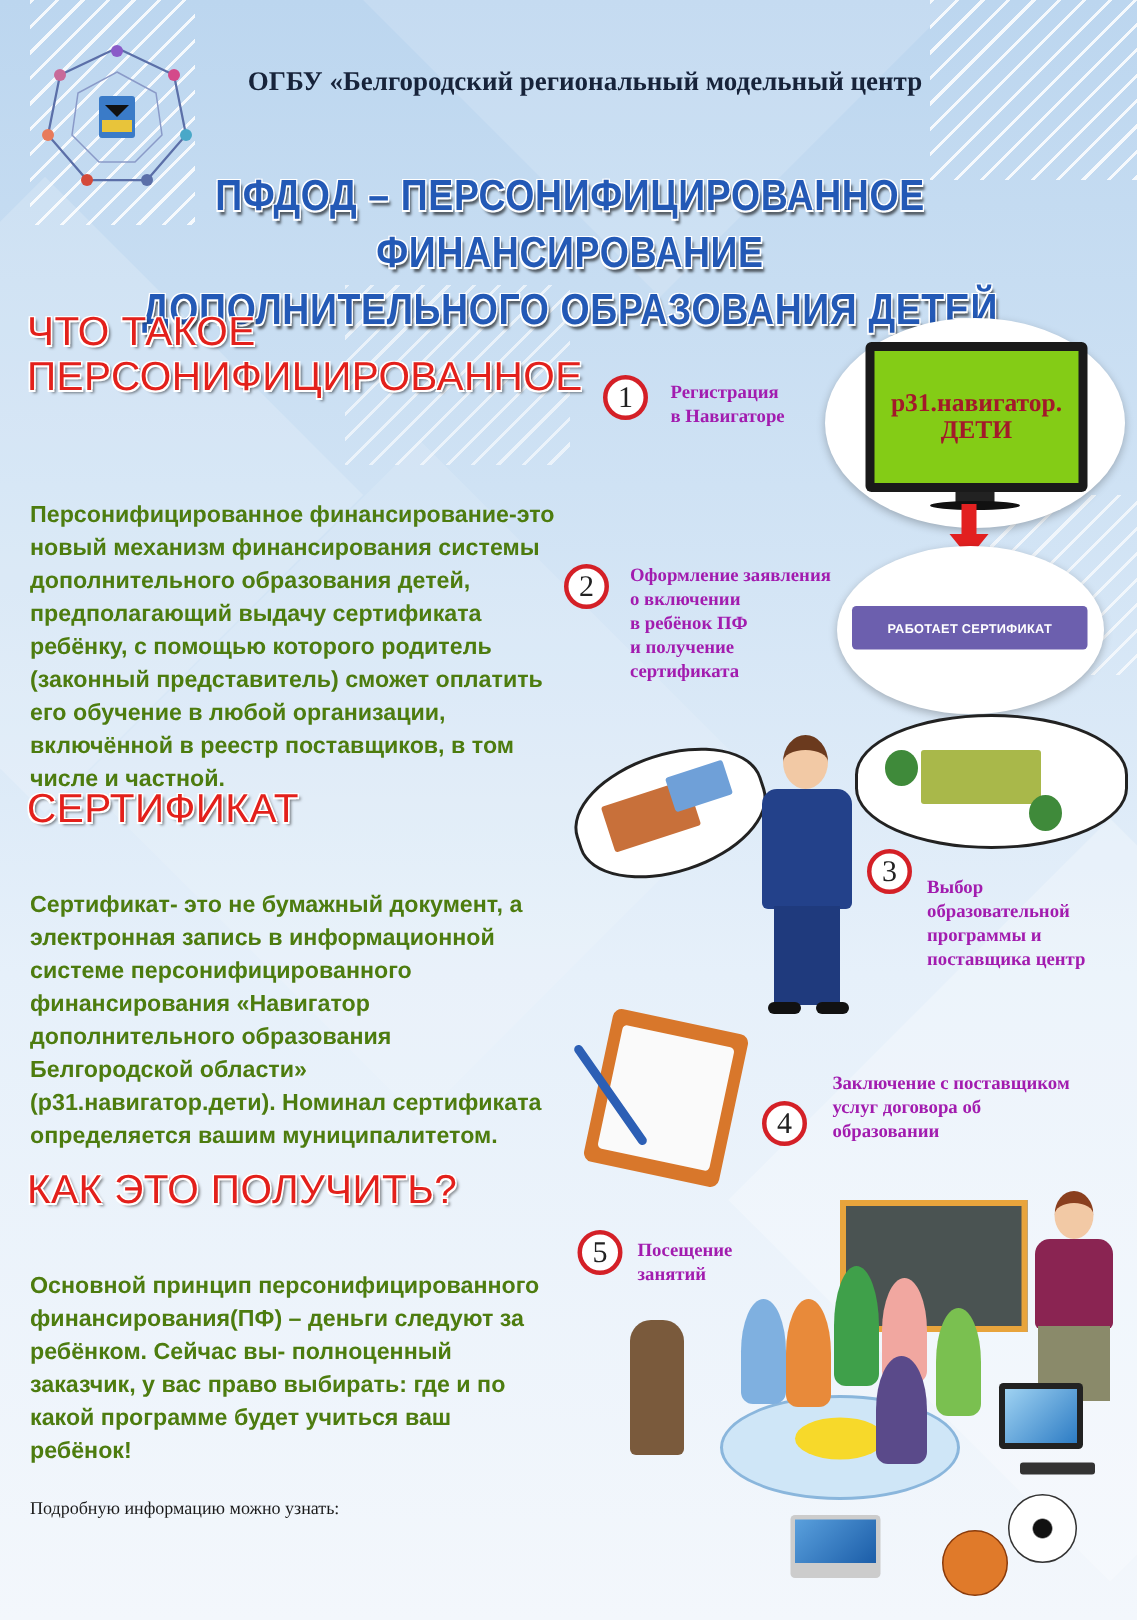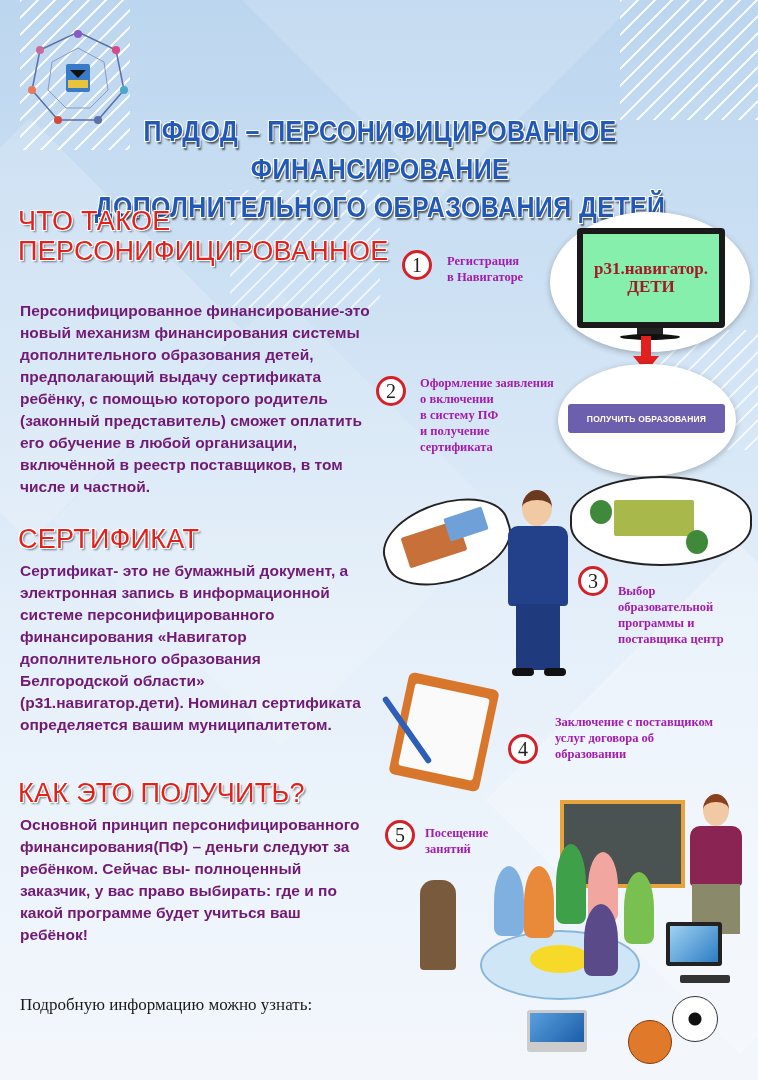--- a/index.html
+++ b/index.html
@@ -27,45 +27,45 @@
     text-shadow: -1px -1px 0 #fff, 1px -1px 0 #fff, -1px 1px 0 #fff, 1px 1px 0 #fff, 2px 3px 2px rgba(0,0,0,0.6);
   }
 
   .sec-head {
     position: absolute; left: 18px; font-weight: normal; font-size: 27px; line-height: 30px;
     color: #e3201b; letter-spacing: 0.3px;
     text-shadow: -1px -1px 0 #fff, 1px -1px 0 #fff, -1px 1px 0 #fff, 1px 1px 0 #fff, 2px 2px 2px rgba(0,0,0,0.5);
   }
   .sec-body {
     position: absolute; left: 20px; width: 352px; font-weight: bold; font-size: 15.5px;
-    line-height: 22px; color: #701a75;
+    line-height: 22px; color: #4d7c0f; margin-top: 33px;
   }
   .footer {
     position: absolute; left: 20px; top: 996px; font-family: "Liberation Serif", serif;
-    font-size: 17px; color: #1a1a1a; line-height: 18px; text-align: center;
+    font-size: 12px; color: #1a1a1a; line-height: 18px; text-align: center;
   }
   .footer .url { font-weight: bold; }
 
   .step-num {
     position: absolute; width: 30px; height: 30px; border-radius: 50%;
     border: 3px solid #d42027; background: #fff; color: #222;
     font-family: "Liberation Serif", serif; font-size: 20px; line-height: 24px; text-align: center;
   }
   .step-text {
     position: absolute; font-family: "Liberation Serif", serif; font-weight: bold;
     font-size: 12.5px; line-height: 16px; color: #a21caf;
   }
 
   .oval { position: absolute; background: #fff; border-radius: 50%; box-shadow: 0 2px 6px rgba(0,0,0,0.25); }
   .monitor {
     position: absolute; left: 577px; top: 228px; width: 148px; height: 100px;
     background: #1a1a1a; border-radius: 4px; padding: 6px;
   }
   .monitor .screen {
-    width: 100%; height: 100%; background: #86efac; display: flex; flex-direction: column;
+    width: 100%; height: 100%; background: #84cc16; display: flex; flex-direction: column;
     align-items: center; justify-content: center;
     font-family: "Liberation Serif", serif; font-weight: bold; color: #a3192a; font-size: 17px; line-height: 18px;
   }
   .monitor-stand { position: absolute; left: 637px; top: 328px; width: 26px; height: 8px; background: #222; }
   .monitor-base { position: absolute; left: 620px; top: 334px; width: 60px; height: 6px; background: #111; border-radius: 50%; }
   .arrow-shaft { position: absolute; left: 641px; top: 336px; width: 10px; height: 24px; background: #e22020; }
   .arrow-head { position: absolute; left: 633px; top: 356px; width: 0; height: 0;
     border-left: 13px solid transparent; border-right: 13px solid transparent; border-top: 16px solid #e22020; }
   .cert-btn {
     position: absolute; left: 568px; top: 404px; width: 157px; height: 29px;
@@ -122,20 +122,21 @@
   <circle cx="50" cy="6" r="4" fill="#8a5bc8"></circle>
   <circle cx="88" cy="22" r="4" fill="#d44a8a"></circle>
   <circle cx="96" cy="62" r="4" fill="#4aa8c8"></circle>
   <circle cx="70" cy="92" r="4" fill="#5b6fa8"></circle>
   <circle cx="30" cy="92" r="4" fill="#d44a3a"></circle>
   <circle cx="4" cy="62" r="4" fill="#e87a5a"></circle>
   <circle cx="12" cy="22" r="4" fill="#c86a9a"></circle>
 </svg>
 
 <div class="org-name">
+  <div>ОГБУ «Белгородский региональный модельный центр</div>
 </div>
 
 <div class="main-title">
   <div>ПФДОД – ПЕРСОНИФИЦИРОВАННОЕ ФИНАНСИРОВАНИЕ</div>
   <div>ДОПОЛНИТЕЛЬНОГО ОБРАЗОВАНИЯ ДЕТЕЙ</div>
 </div>
 
 <div class="sec-head" style="top:206px;">
   <div>ЧТО ТАКОЕ</div>
   <div>ПЕРСОНИФИЦИРОВАННОЕ</div>
@@ -166,25 +167,25 @@
 <div class="monitor-stand"></div>
 <div class="monitor-base"></div>
 <div class="step-num" style="left:402px;top:250px;">1</div>
 <div class="step-text" style="left:447px;top:253px;white-space:pre-line;">Регистрация
 в Навигаторе</div>
 
 <div class="arrow-shaft"></div>
 <div class="arrow-head"></div>
 
 <div class="oval" style="left:558px;top:364px;width:178px;height:112px;"></div>
-<div class="cert-btn">ПОЛУЧИТЬ ОБРАЗОВАНИЯ</div>
+<div class="cert-btn">РАБОТАЕТ СЕРТИФИКАТ</div>
 <div class="step-num" style="left:376px;top:376px;">2</div>
 <div class="step-text" style="left:420px;top:375px;white-space:pre-line;">Оформление заявления
 о включении
-в систему ПФ
+в ребёнок ПФ
 и получение
 сертификата</div>
 
 <div class="cloud" style="left:382px;top:502px;width:130px;height:80px;transform:rotate(-18deg);"></div>
 <div class="building" style="left:404px;top:528px;width:60px;height:32px;background:#c8703a;transform:rotate(-18deg);"></div>
 <div class="building" style="left:446px;top:512px;width:40px;height:24px;background:#6fa0d8;transform:rotate(-18deg);"></div>
 <div class="cloud" style="left:570px;top:476px;width:182px;height:90px;"></div>
 <div class="building" style="left:614px;top:500px;width:80px;height:36px;background:#a9b84a;"></div>
 <div class="building" style="left:590px;top:500px;width:22px;height:24px;background:#3f8a3a;border-radius:50%;"></div>
 <div class="building" style="left:686px;top:530px;width:22px;height:24px;background:#3f8a3a;border-radius:50%;"></div>

